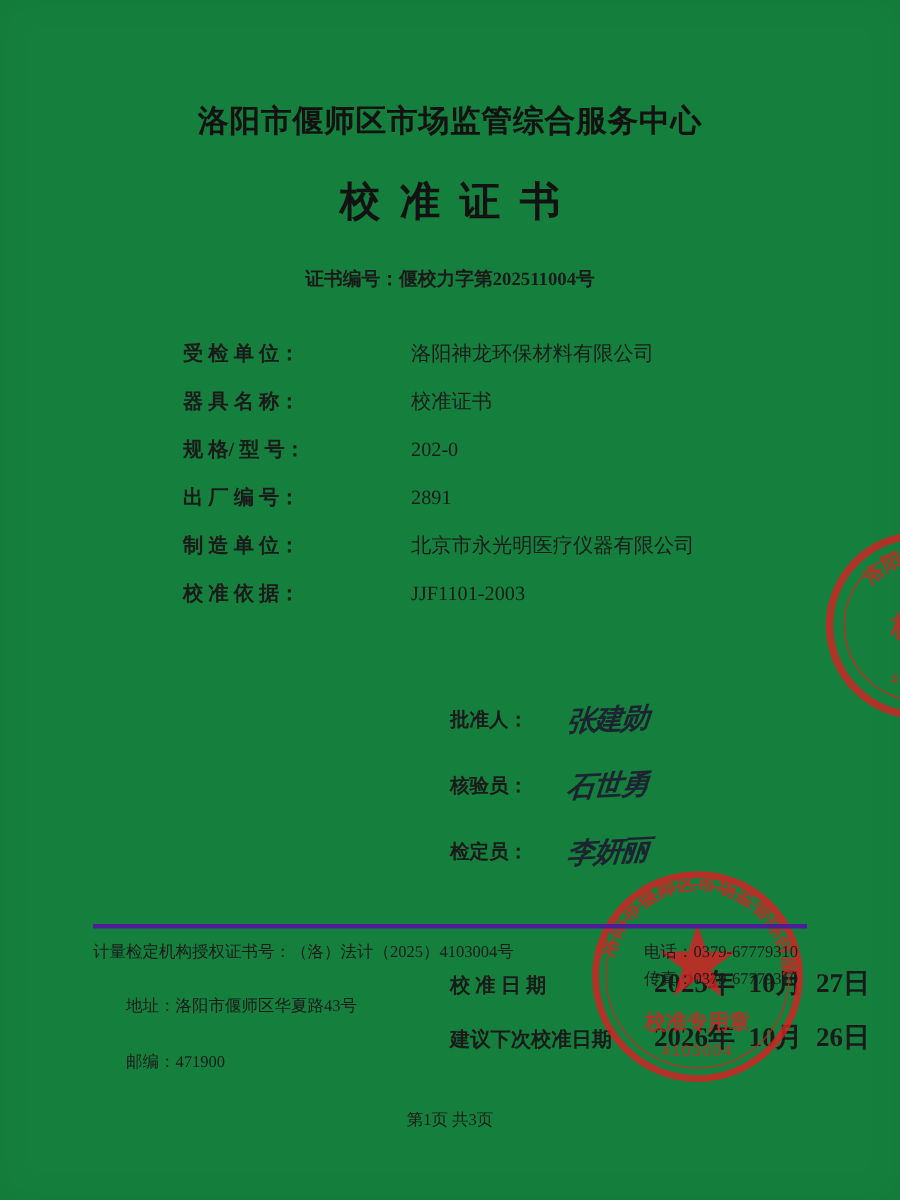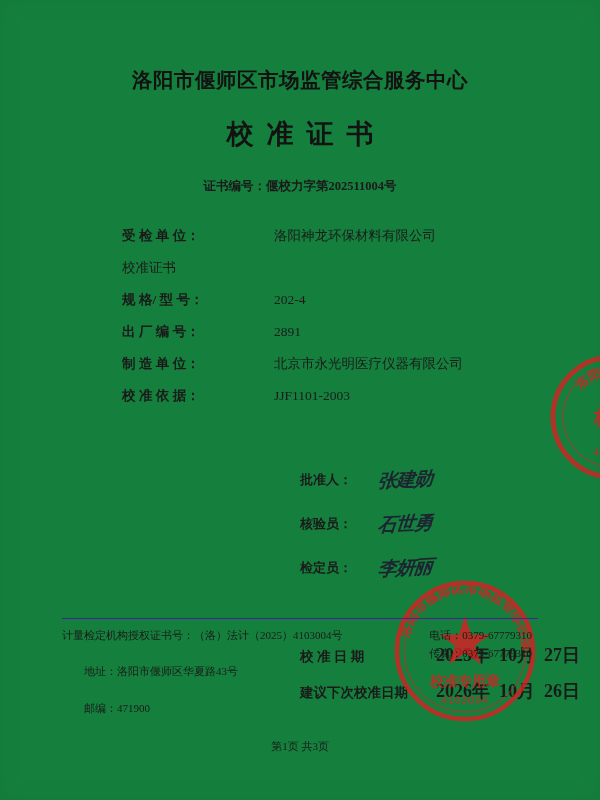--- a/index.html
+++ b/index.html
@@ -126,21 +126,21 @@
     font-weight: bold;
     color: #1a1a1a;
     white-space: pre;
   }
 
   .footer {
     position: absolute;
     left: 62px;
     right: 62px;
     bottom: 46px;
-    border-top: 1px solid #4c1d95;
+    border-top: 3px solid #4c1d95;
     padding-top: 7px;
   }
   .footer-row {
     display: flex;
     justify-content: space-between;
     font-size: 11px;
     line-height: 1.65;
     color: #1a1a1a;
   }
   .footer-left { white-space: pre; }
@@ -181,25 +181,26 @@
   <div class="doc-title">洛阳市偃师区市场监管综合服务中心</div>
   <div class="doc-subtitle">校准证书</div>
   <div class="cert-no">证书编号：偃校力字第202511004号</div>
 
   <div class="fields">
     <div class="field-row">
       <span class="field-label">受 检 单 位：</span>
       <span class="field-value">洛阳神龙环保材料有限公司</span>
     </div>
     <div class="field-row">
+      <span class="field-label">器 具 名 称：</span>
       <span class="field-value">校准证书</span>
     </div>
     <div class="field-row">
       <span class="field-label">规 格/ 型 号：</span>
-      <span class="field-value">202-4</span>
+      <span class="field-value">202-0</span>
     </div>
     <div class="field-row">
       <span class="field-label">出 厂 编 号：</span>
       <span class="field-value">2891</span>
     </div>
     <div class="field-row">
       <span class="field-label">制 造 单 位：</span>
       <span class="field-value">北京市永光明医疗仪器有限公司</span>
     </div>
     <div class="field-row">

